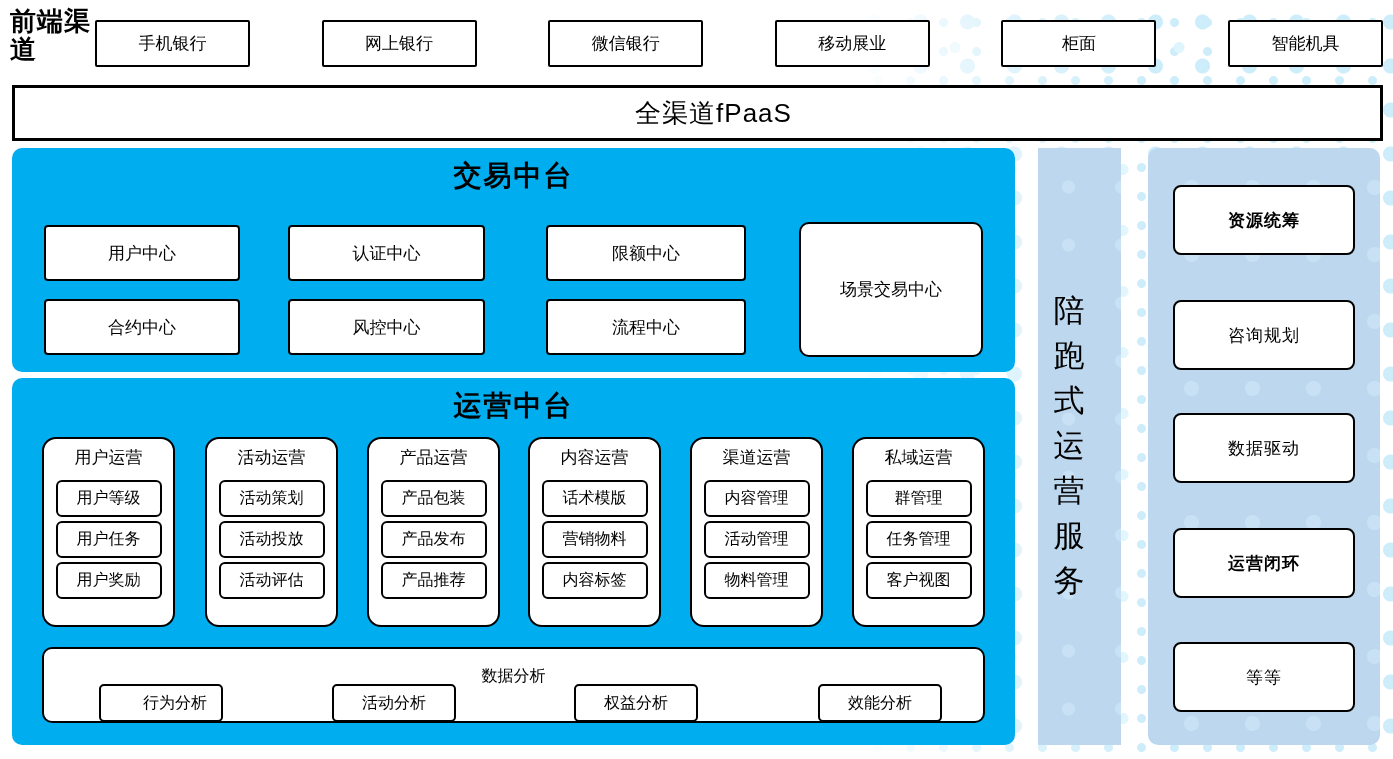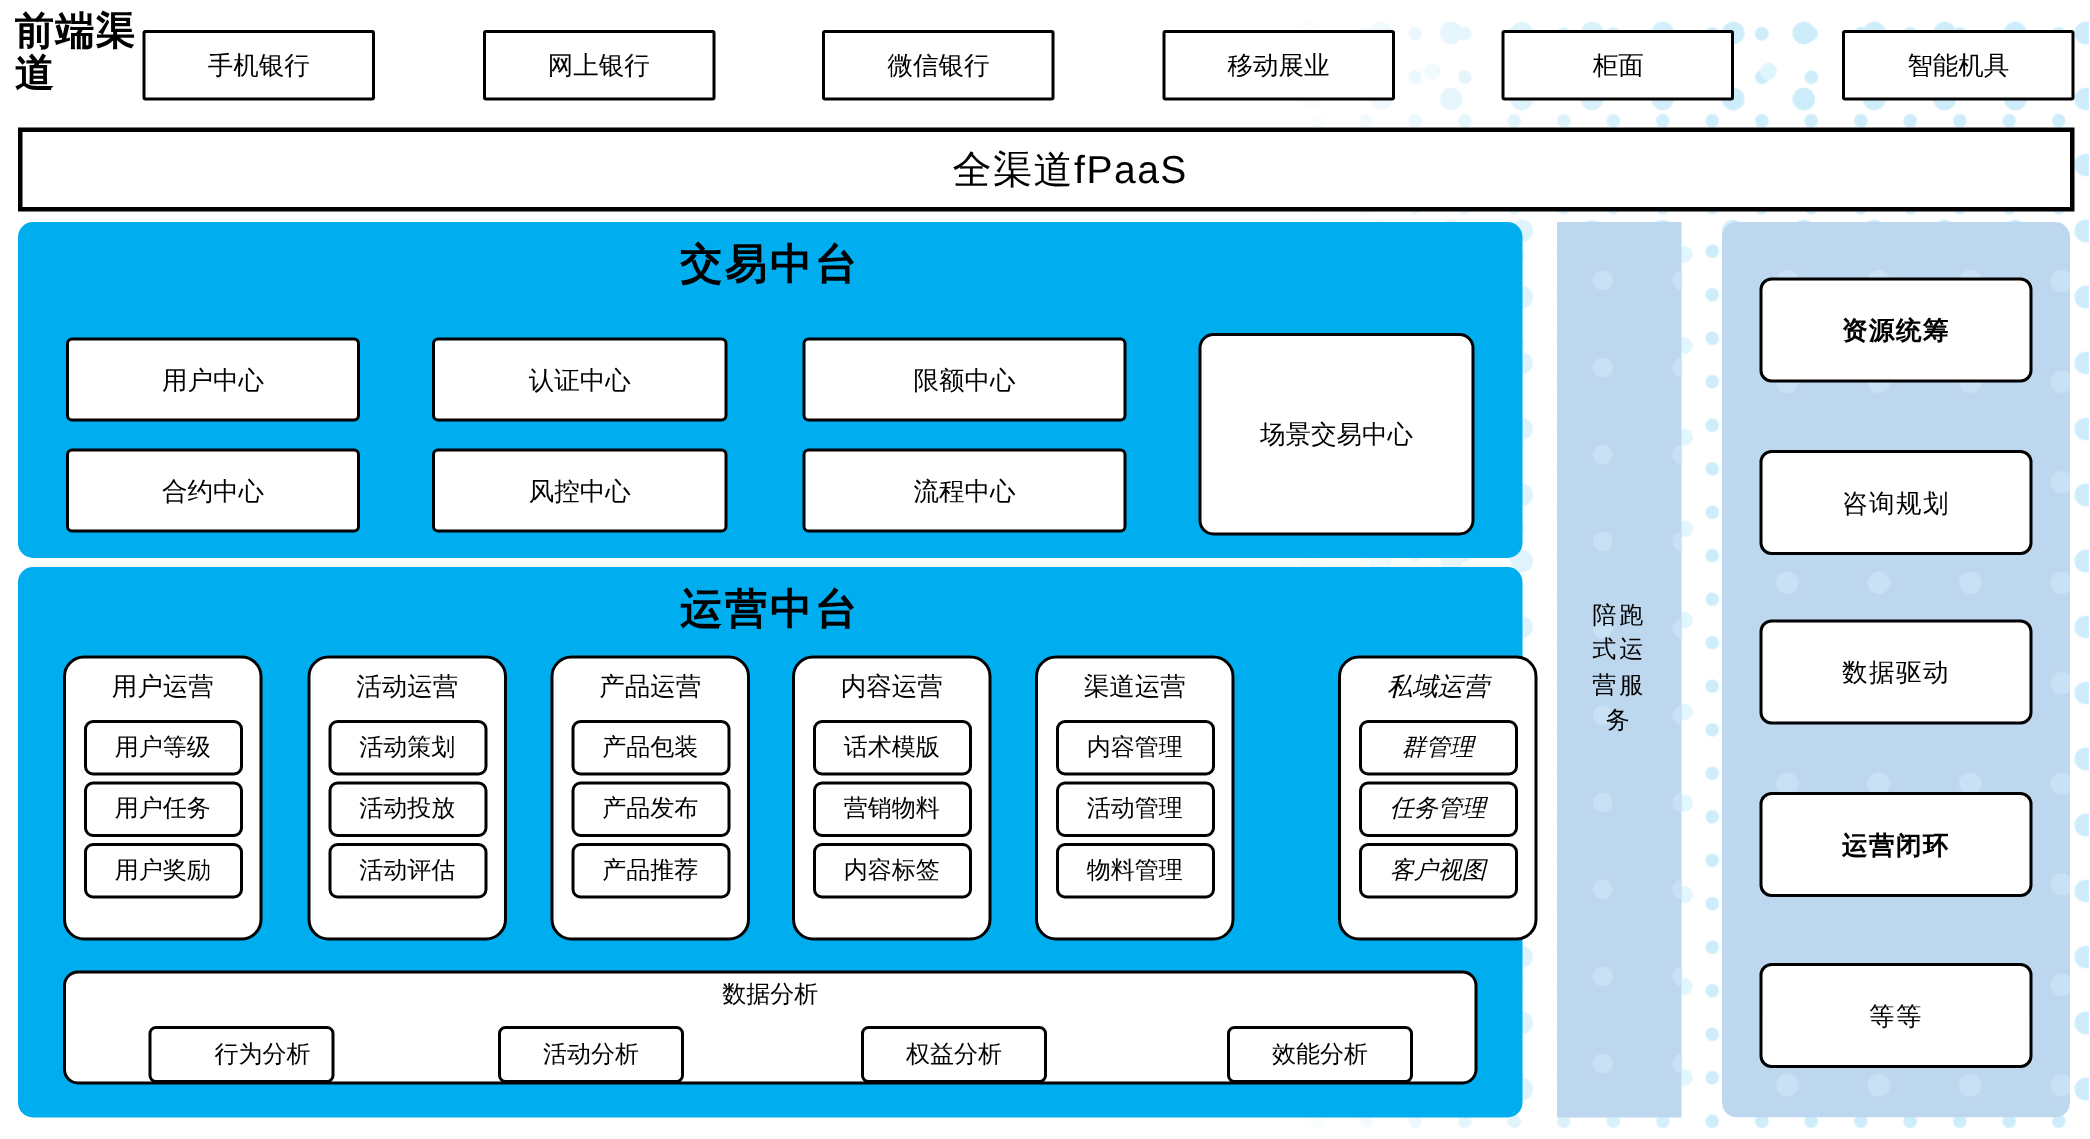--- a/index.html
+++ b/index.html
@@ -55,60 +55,59 @@
 
   .trade-block{left:12px;top:148px;width:1003px;height:224px;}
   .cell{
     position:absolute;background:#fff;border:2px solid var(--line);border-radius:4px;
     display:flex;align-items:center;justify-content:center;font-size:17px;
   }
   .cell.r1{top:77px;height:56px;}
   .cell.r2{top:151px;height:56px;}
   .cell.c1{left:32px;width:196px;}
   .cell.c2{left:276px;width:197px;}
-  .cell.c3{left:523px;width:216px;}
+  .cell.c3{left:534px;width:200px;}
   .cell.tall{left:787px;width:184px;top:74px;height:135px;border-radius:10px;}
 
   .ops-block{left:12px;top:378px;width:1003px;height:367px;}
   .group{
     position:absolute;top:59px;width:133px;height:190px;background:#fff;
     border:2px solid var(--line);border-radius:14px;
     display:flex;flex-direction:column;align-items:center;padding-top:7px;
   }
   .group-title{font-size:17px;line-height:1.4;}
   .group-items{margin-top:10px;display:flex;flex-direction:column;gap:4px;}
   .sub-box{
     width:106px;height:37px;background:#fff;border:2px solid var(--line);border-radius:6px;
     display:flex;align-items:center;justify-content:center;font-size:16px;
   }
-  .g1{left:30px;} .g2{left:193px;} .g3{left:355px;text-align:center;} .g4{left:516px;} .g5{left:678px;} .g6{left:880px;font-style:italic;}
+  .g1{left:30px;} .g2{left:193px;} .g3{left:355px;text-align:center;} .g4{left:516px;} .g5{left:678px;} .g6{left:840px;}
 
   .analysis{
     position:absolute;left:30px;top:269px;width:943px;height:76px;background:#fff;
     border:2px solid var(--line);border-radius:10px;
   }
-  .analysis-title{text-align:center;font-size:16px;padding-top:4px;}
+  .analysis-title{text-align:center;font-size:16px;padding-top:17px;}
   .analysis-box{
     position:absolute;top:35px;width:124px;height:38px;background:#fff;
     border:2px solid var(--line);border-radius:5px;
     display:flex;align-items:center;justify-content:center;font-size:16px;
   }
   .a1{left:55px;padding-left:28px;} .a2{left:288px;} .a3{left:530px;} .a4{left:774px;}
 
   .side-bar{
     position:absolute;left:1038px;top:148px;width:83px;height:597px;
     background:var(--light-blue);
     background-image:radial-gradient(circle, var(--panel-dot) 6px, transparent 7px);
     background-size:53px 58px;background-position:4px 10px;
     display:flex;align-items:center;justify-content:center;
   }
   .side-bar-text{
-    width:52px;font-size:16px;line-height:1.45;text-align:center;letter-spacing:2px;
+    width:52px;font-size:31px;line-height:1.45;text-align:left;letter-spacing:2px;
     word-break:break-all;
-    font-family:Liberation Mono, monospace;
   }
 
   .right-panel{
     position:absolute;left:1148px;top:148px;width:232px;height:597px;
     background:var(--light-blue);border-radius:10px;
     background-image:radial-gradient(circle, var(--panel-dot) 7px, transparent 8px);
     background-size:61px 67px;background-position:13px 6px;
   }
   .right-box{
     position:absolute;left:25px;width:182px;height:70px;background:#fff;

